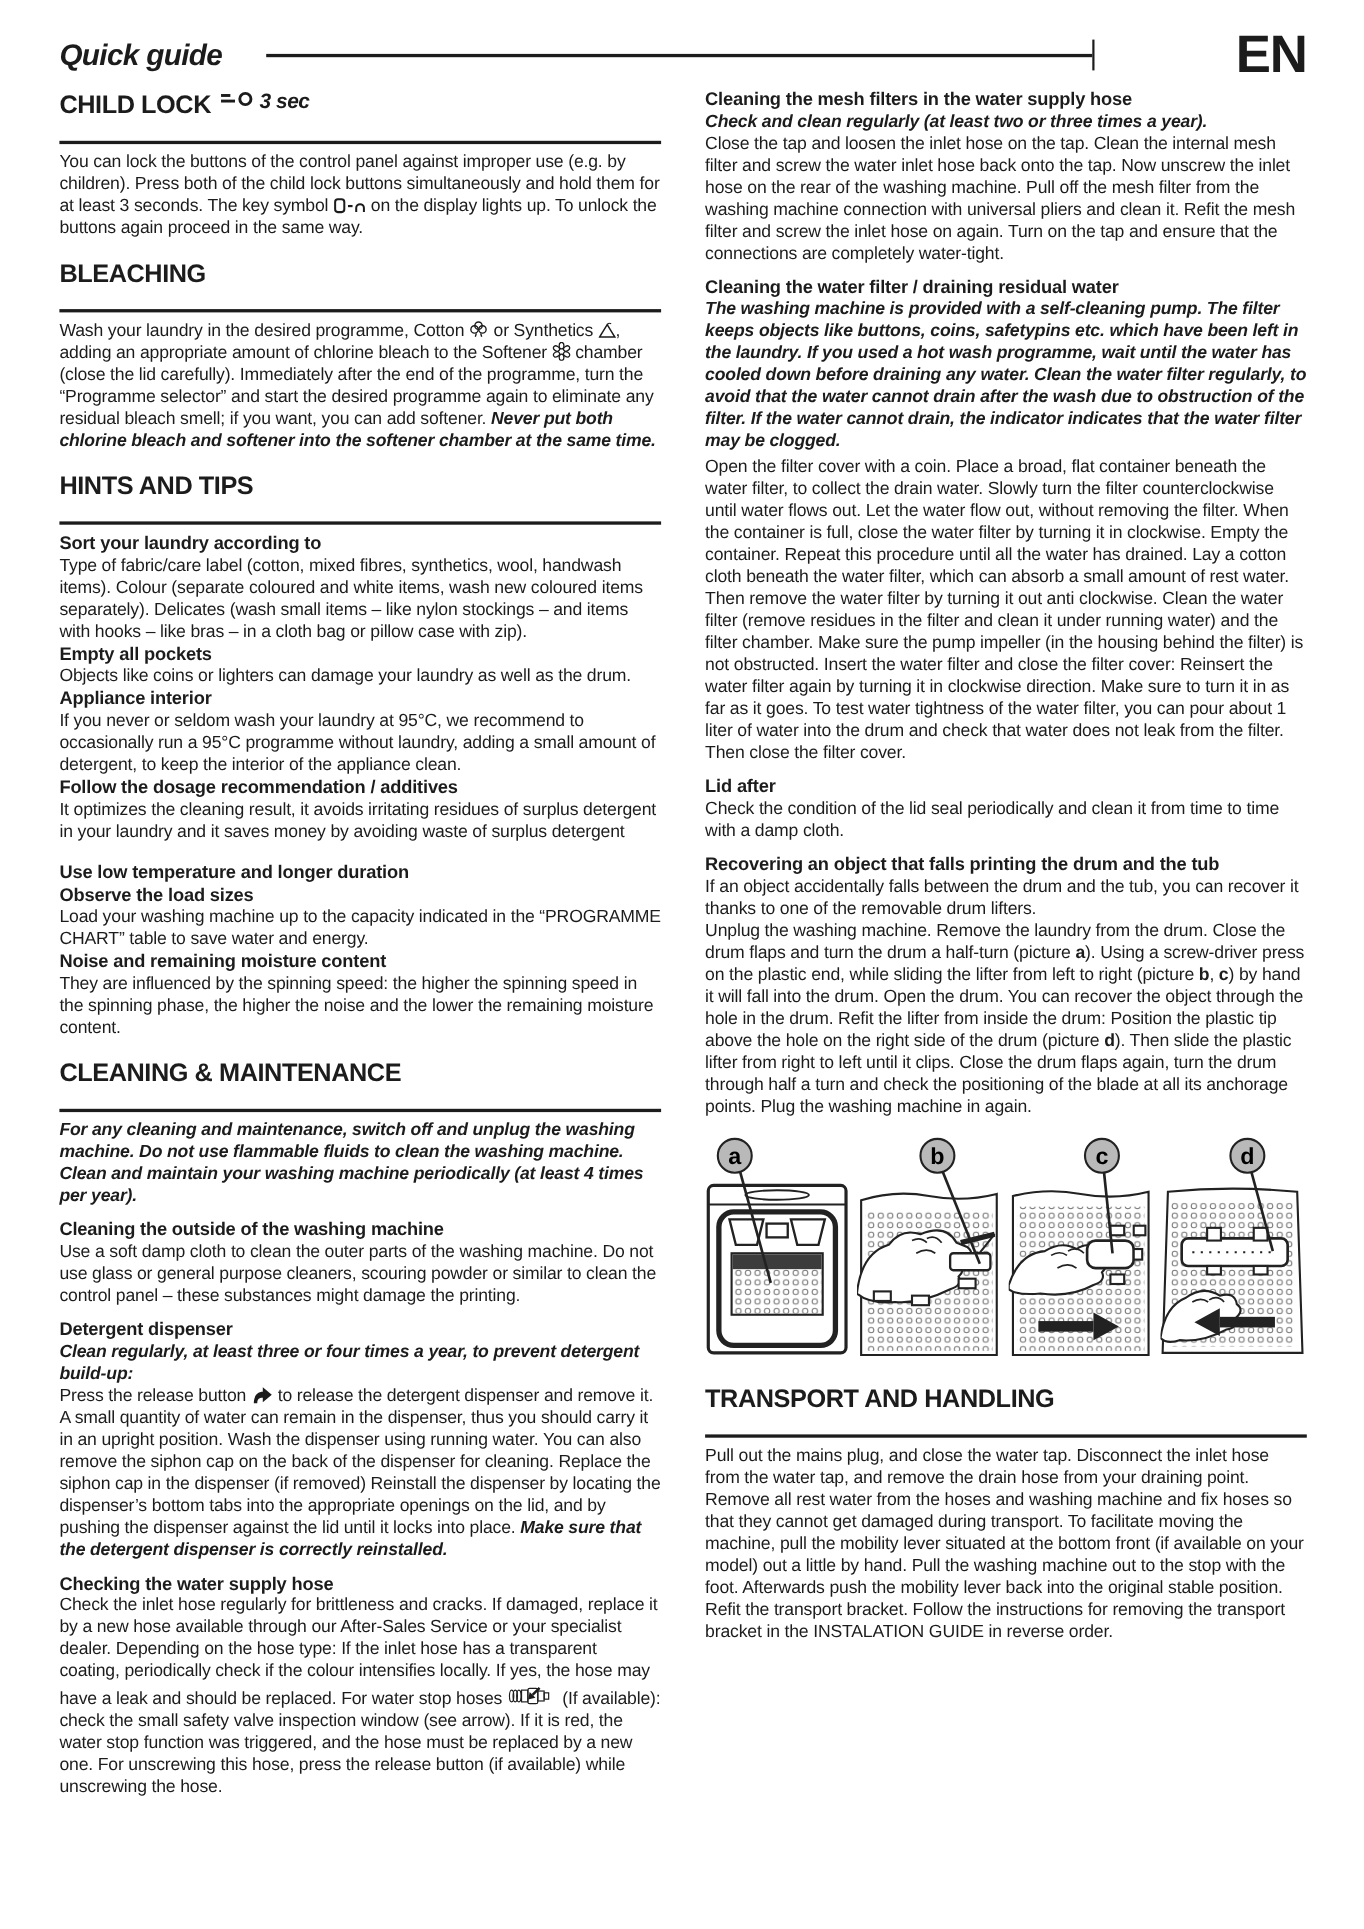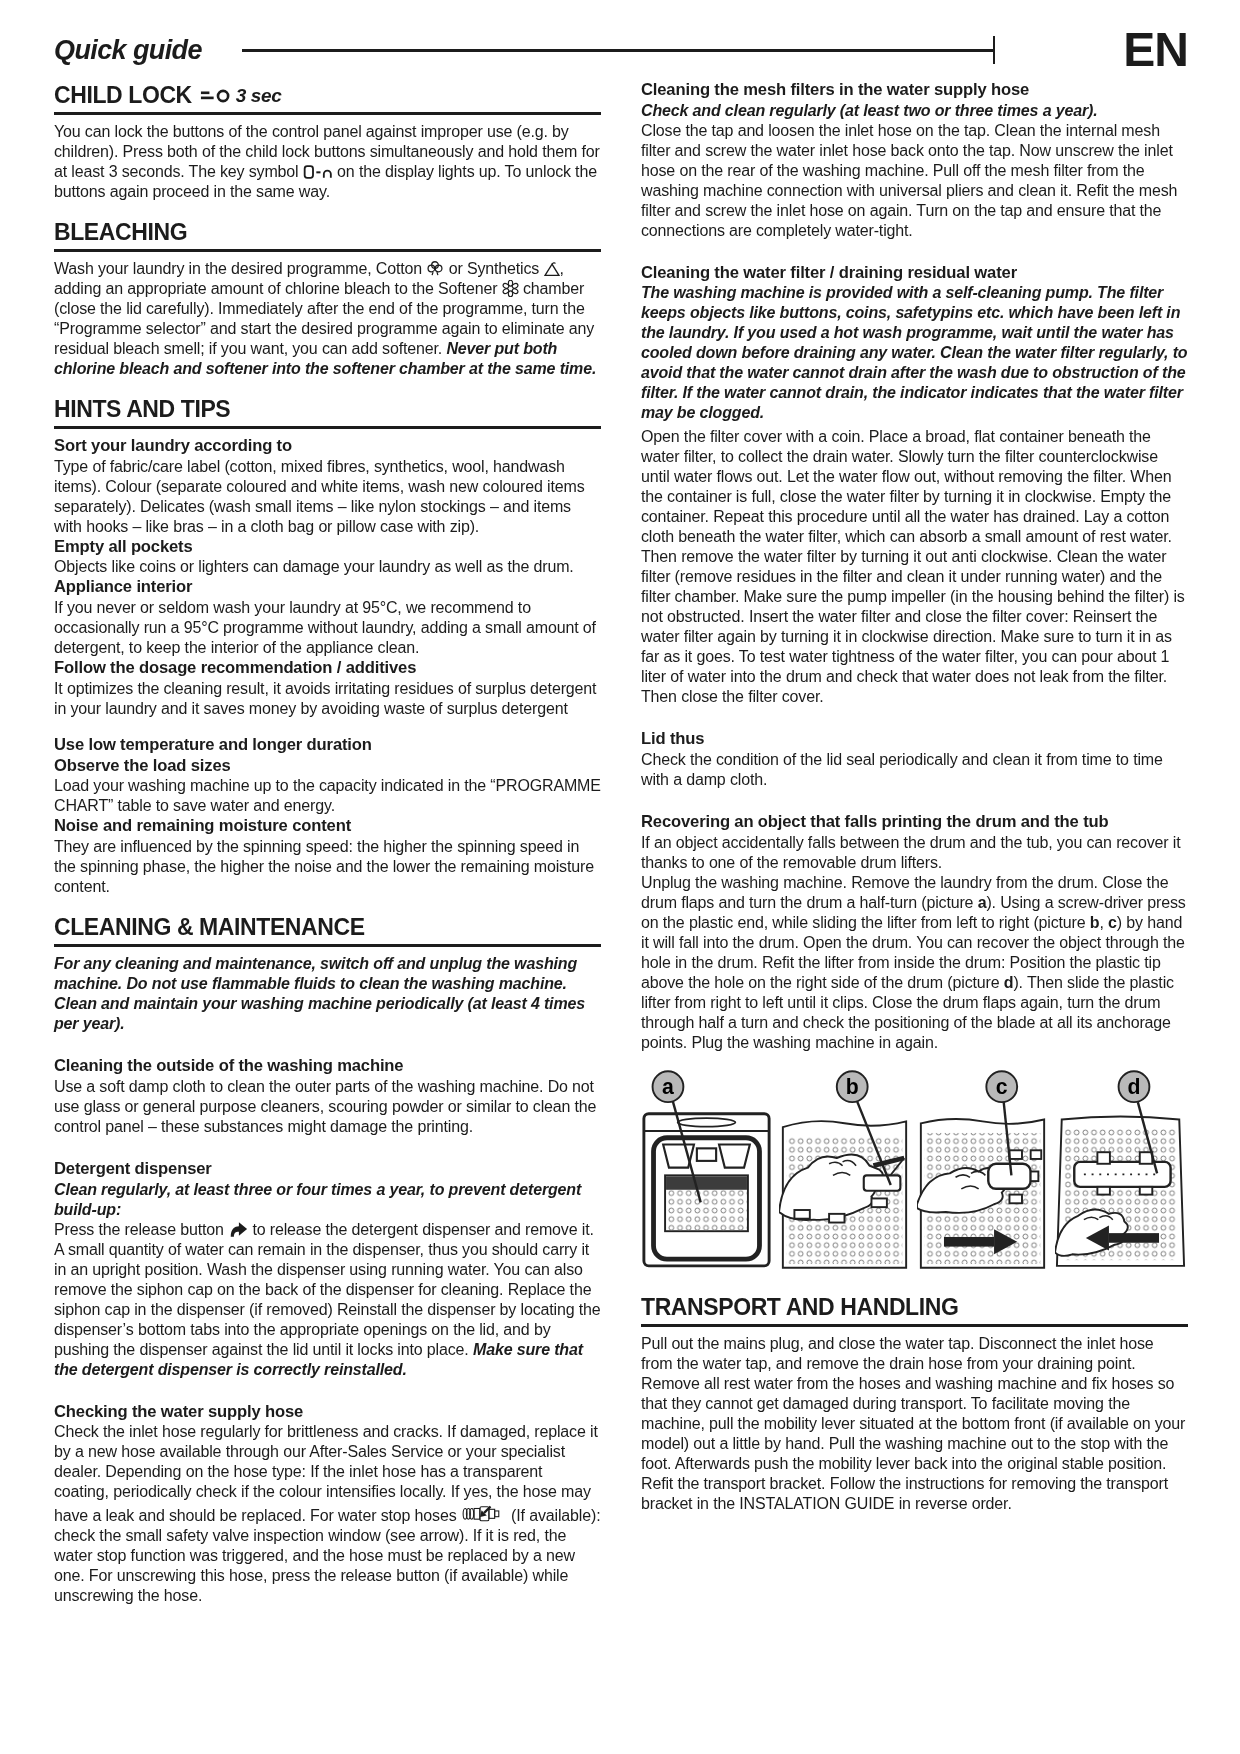--- a/index.html
+++ b/index.html
@@ -16,29 +16,29 @@
   .hdr-title { font-size:27px; font-weight:bold; font-style:italic; letter-spacing:-0.6px; white-space:nowrap; }
   .hdr-line { flex:1; height:3px; background:#1c1c1c; margin-left:40px; }
   .hdr-tick { width:2px; height:28px; background:#1c1c1c; }
   .hdr-lang { font-size:48px; font-weight:bold; letter-spacing:-1px; margin-left:128px; line-height:1; }
 
   .cols { display:flex; gap:40px; margin-top:8px; }
   .col { width:547px; }
 
   .h2 {
     font-size:23px; font-weight:bold; letter-spacing:-0.4px;
-    border-bottom:3px solid #1c1c1c; padding-bottom:3px;
-    margin:17px 0 7px 0; display:flex; align-items:center;
+    border-bottom:3px solid #1c1c1c; padding-bottom:19px;
+    margin:17px 0 7px 0; display:flex; 
   }
   .h2:first-child { margin-top:4px; }
   .h2 .dur { font-size:19px; font-weight:bold; font-style:italic; margin-left:4px; }
   .h2 svg { margin-left:8px; }
 
   p, .p { margin:0; font-size:16px; line-height:1.25; letter-spacing:-0.15px; }
-  .sub { font-weight:bold; font-size:16.6px; line-height:1.25; margin-top:22px; letter-spacing:-0.15px; }
+  .sub { font-weight:bold; font-size:16.6px; line-height:1.25; margin-top:10px; letter-spacing:-0.15px; }
   .bi { font-weight:bold; font-style:italic; }
   .gap { height:4px; }
 
   .icon { display:inline-block; vertical-align:-3px; }
   .icon svg { display:block; }
 
   
   .figs { display:flex; gap:7px; margin:12px 0 2px 0; }
   .figs svg { display:block; }
   .figlabel { font:bold 22px "Liberation Sans", sans-serif; }
@@ -167,21 +167,21 @@
 
       <div class="sub" style="margin-top:2px">Cleaning the mesh filters in the water supply hose</div>
       <p class="bi">Check and clean regularly (at least two or three times a year).</p>
       <p>Close the tap and loosen the inlet hose on the tap. Clean the internal mesh filter and screw the water inlet hose back onto the tap. Now unscrew the inlet hose on the rear of the washing machine. Pull off the mesh filter from the washing machine connection with universal pliers and clean it. Refit the mesh filter and screw the inlet hose on again. Turn on the tap and ensure that the connections are completely water-tight.</p>
 
       <div class="sub">Cleaning the water filter / draining residual water</div>
       <p class="bi">The washing machine is provided with a self-cleaning pump. The filter keeps objects like buttons, coins, safetypins etc. which have been left in the laundry. If you used a hot wash programme, wait until the water has cooled down before draining any water. Clean the water filter regularly, to avoid that the water cannot drain after the wash due to obstruction of the filter. If the water cannot drain, the indicator indicates that the water filter may be clogged.</p>
       <div class="gap"></div>
       <p>Open the filter cover with a coin. Place a broad, flat container beneath the water filter, to collect the drain water. Slowly turn the filter counterclockwise until water flows out. Let the water flow out, without removing the filter. When the container is full, close the water filter by turning it in clockwise. Empty the container. Repeat this procedure until all the water has drained. Lay a cotton cloth beneath the water filter, which can absorb a small amount of rest water. Then remove the water filter by turning it out anti clockwise. Clean the water filter (remove residues in the filter and clean it under running water) and the filter chamber. Make sure the pump impeller (in the housing behind the filter) is not obstructed. Insert the water filter and close the filter cover: Reinsert the water filter again by turning it in clockwise direction. Make sure to turn it in as far as it goes. To test water tightness of the water filter, you can pour about 1 liter of water into the drum and check that water does not leak from the filter. Then close the filter cover.</p>
 
-      <div class="sub">Lid thus</div>
+      <div class="sub">Lid after</div>
       <p>Check the condition of the lid seal periodically and clean it from time to time with a damp cloth.</p>
 
       <div class="sub">Recovering an object that falls printing the drum and the tub</div>
       <p>If an object accidentally falls between the drum and the tub, you can recover it thanks to one of the removable drum lifters.</p>
       <p><span>Unplug the washing machine. Remove the laundry from the drum. Close the drum flaps and turn the drum a half-turn (picture </span><b>a</b><span>). Using a screw-driver press on the plastic end, while sliding the lifter from left to right (picture </span><b>b</b><span>, </span><b>c</b><span>) by hand it will fall into the drum. Open the drum. You can recover the object through the hole in the drum. Refit the lifter from inside the drum: Position the plastic tip above the hole on the right side of the drum (picture </span><b>d</b><span>). Then slide the plastic lifter from right to left until it clips. Close the drum flaps again, turn the drum through half a turn and check the positioning of the blade at all its anchorage points. Plug the washing machine in again.</span></p>
 
       <div class="figs">
 
         <svg width="131" height="212" viewBox="0 0 136 215">
           <defs>

